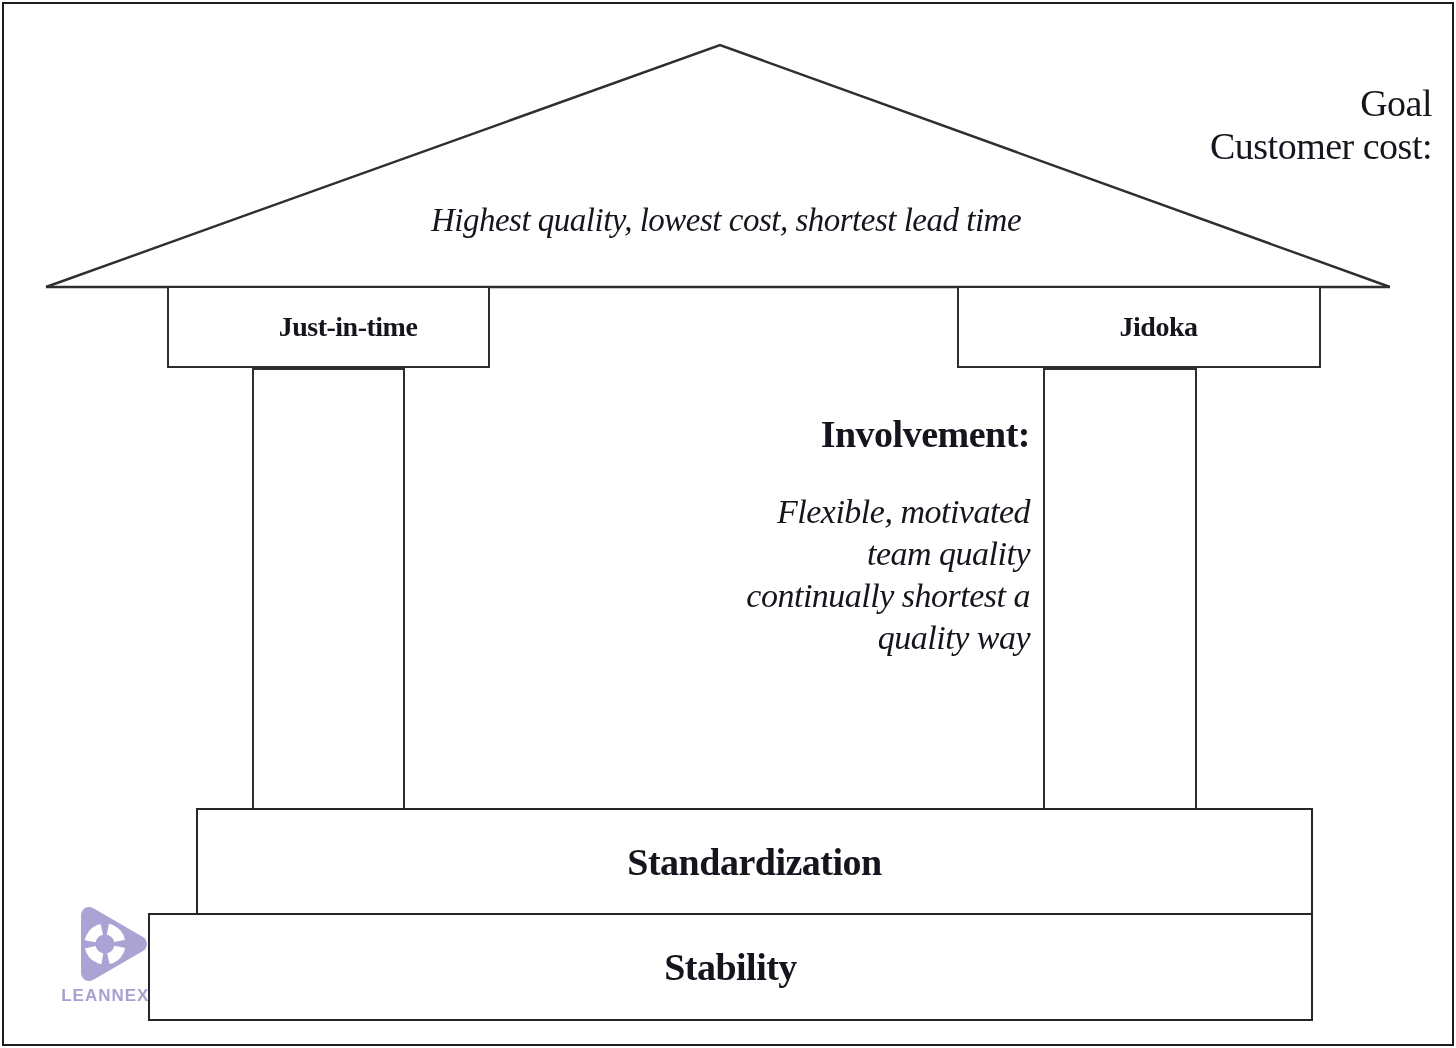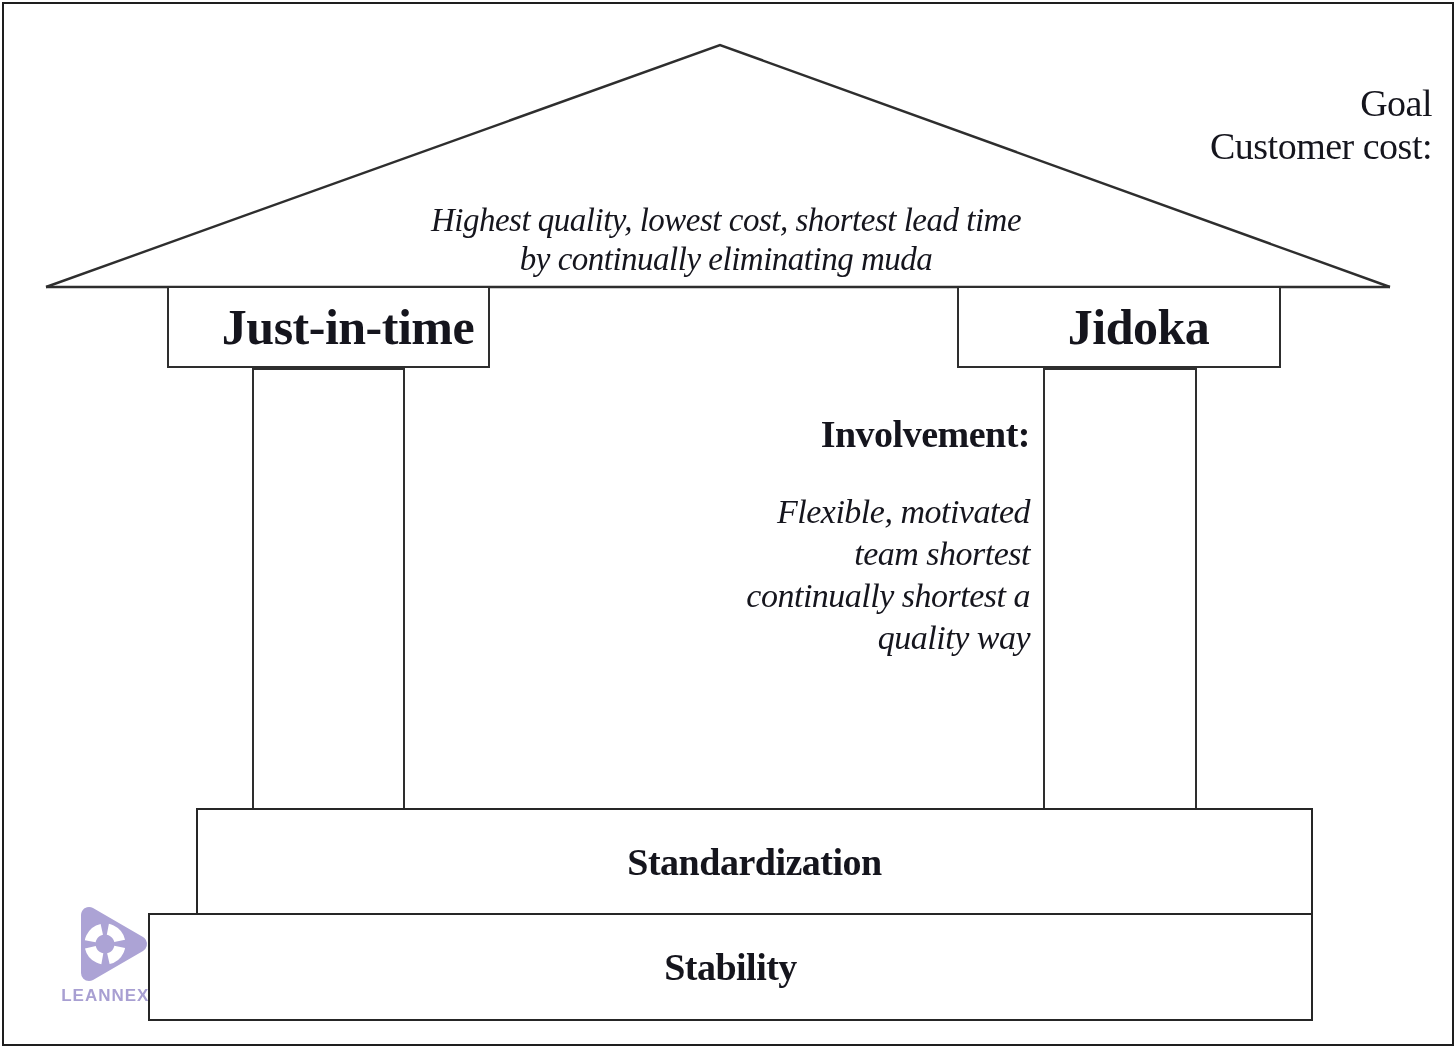--- a/index.html
+++ b/index.html
@@ -61,27 +61,27 @@
   .pillar-cap {
     position: absolute;
     top: 286px;
     height: 82px;
     border: 2px solid #2e2e2e;
     background: #ffffff;
     display: flex;
     align-items: center;
     justify-content: center;
     font-weight: bold;
-    font-size: 50px;
+    font-size: 28px;
     letter-spacing: -0.5px;
     z-index: 2;
     padding-left: 39px;
   }
   .pillar-cap.left  { left: 167px; width: 323px; }
-  .pillar-cap.right { left: 957px; width: 324px; }
+  .pillar-cap.right { left: 957px; width: 364px; }
 
   .pillar-shaft {
     position: absolute;
     top: 368px;
     height: 442px;
     border: 2px solid #2e2e2e;
     background: #ffffff;
     z-index: 1;
   }
   .pillar-shaft.left  { left: 252px; width: 153px; }
@@ -159,38 +159,37 @@
   <polyline points="46,287 720,45 1390,287" fill="none" stroke="#2e2e2e" stroke-width="2.4"></polyline>
   <line x1="46" y1="287" x2="1390" y2="287" stroke="#2e2e2e" stroke-width="2.4"></line>
 </svg>
 
 <div class="roof-title">
   <div>Goal</div>
   <div>Customer cost:</div>
 </div>
 <div class="roof-subtitle">
   <div>Highest quality, lowest cost, shortest lead time</div>
-  <div>by continually eliminating muda</div>
 </div>
 
 <div class="pillar-cap left">
   <span>Just-in-time</span>
 </div>
 <div class="pillar-cap right">
   <span>Jidoka</span>
 </div>
 
 <div class="pillar-shaft left"></div>
 <div class="pillar-shaft right"></div>
 
 <div class="involvement">
   <div class="heading">Involvement:</div>
   <div class="body">
     <div>Flexible, motivated</div>
-    <div>team shortest</div>
+    <div>team quality</div>
     <div>continually shortest a</div>
     <div>quality way</div>
   </div>
 </div>
 
 <div class="logo">
   <svg width="92" height="92" viewBox="0 0 88 92">
     <polygon points="21,17 21,75 71,46" fill="#aca3d5" stroke="#aca3d5" stroke-width="16" stroke-linejoin="round"></polygon>
     <circle cx="37" cy="46" r="15" fill="none" stroke="#ffffff" stroke-width="11" stroke-dasharray="17.5 6" stroke-dashoffset="4" transform="rotate(25 37 46)"></circle>
   </svg>

